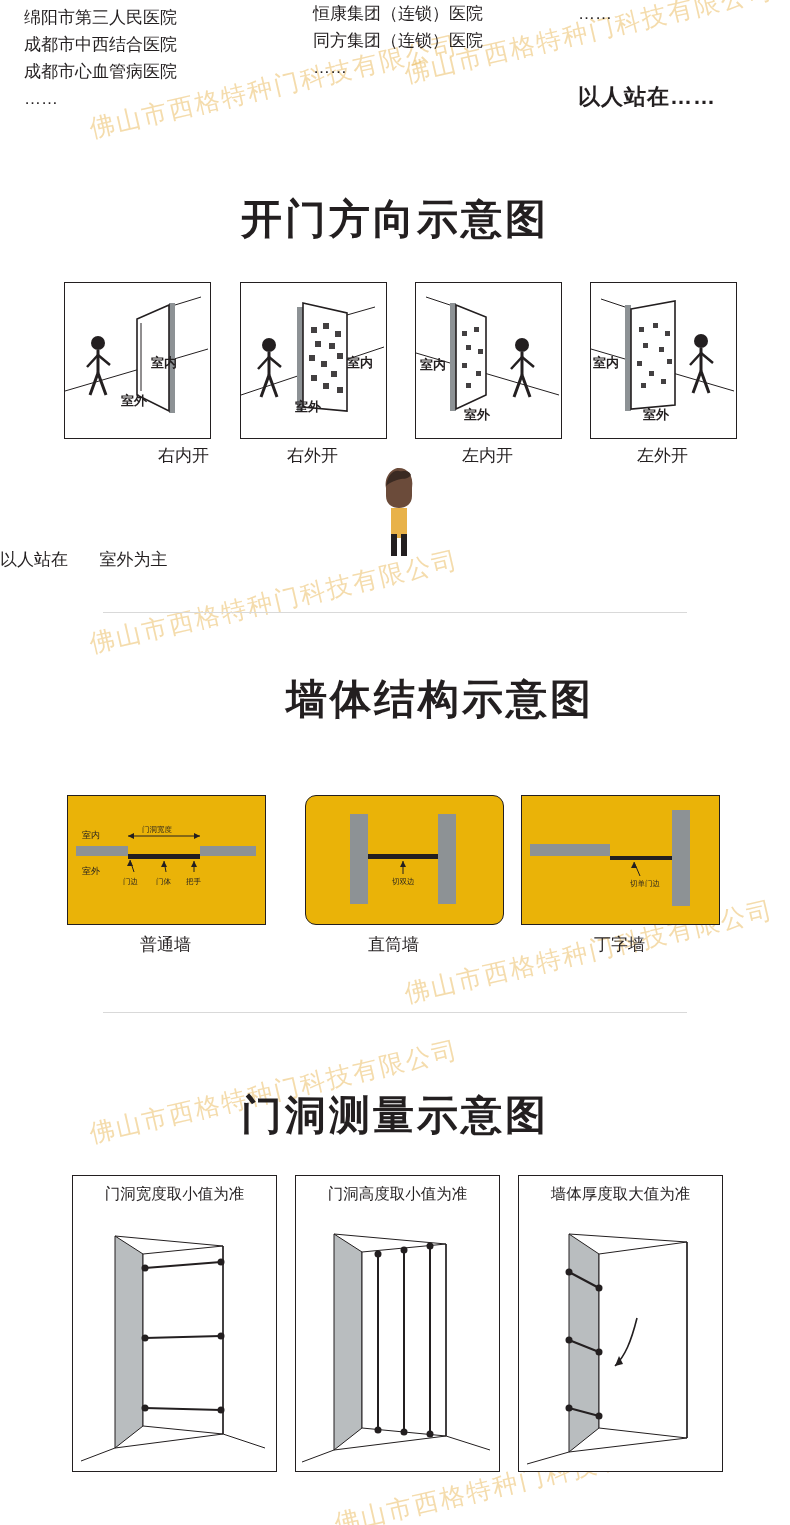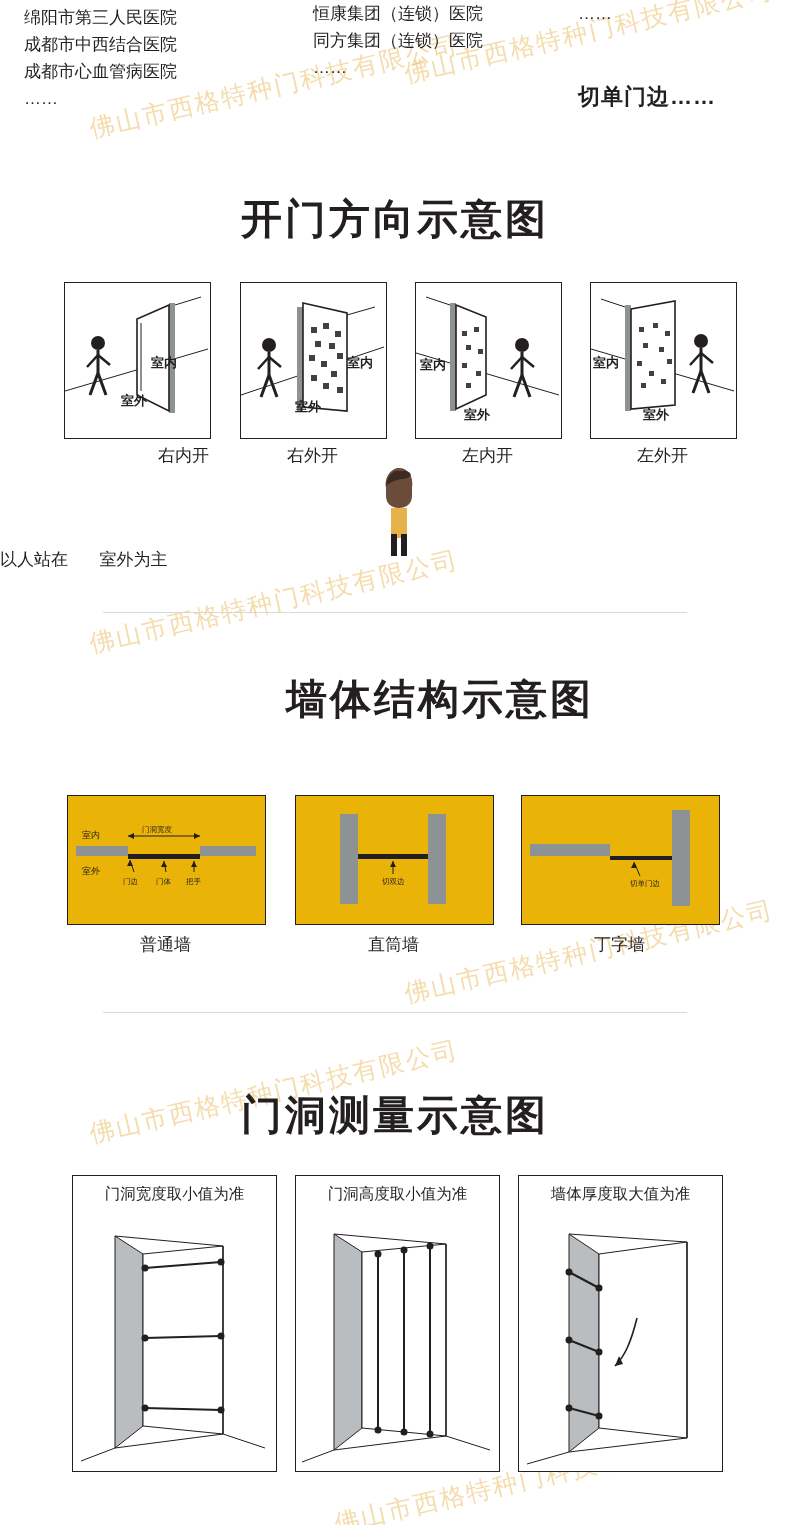--- a/index.html
+++ b/index.html
@@ -77,21 +77,21 @@
   }
   .note .person-inline{display:inline-block;width:22px;}
 
   
   .figure{position:absolute;left:380px;top:466px;width:38px;height:90px;}
 
   
   .ws-row{position:absolute;left:0;top:795px;width:790px;height:170px;}
   .ws-cell{position:absolute;width:197px;height:128px;border:1px solid #231f20;background:#eab308;}
   .ws-c1{left:67px;top:0;}
-  .ws-c2{left:295px;top:0;}
+  .ws-c2{left:305px;top:0;border-radius:11px;}
   .ws-c3{left:521px;top:0;}
   .ws-cap{position:absolute;width:197px;text-align:center;top:138px;font-size:17px;}
   .wcap1{left:67px;}
   .wcap2{left:295px;}
   .wcap3{left:521px;}
 
   
   .ms-row{position:absolute;left:0;top:1175px;width:790px;height:310px;}
   .ms-cell{position:absolute;width:203px;height:295px;border:1px solid #231f20;background:#fff;}
   .ms-c1{left:72px;top:0;}
@@ -123,21 +123,21 @@
     <div>……</div>
   </div>
   <div class="col colB">
     <div>恒康集团（连锁）医院</div>
     <div>同方集团（连锁）医院</div>
     <div>……</div>
   </div>
   <div class="col colC">
     <div>……</div>
   </div>
-  <div class="continued">切单门边……</div>
+  <div class="continued">以人站在……</div>
 </div>
 
 <div class="sec-title t1">开门方向示意图</div>
 
 <div class="dd-row">
 
   <div class="dd-cell dd-c1">
     <svg width="143" height="153" viewBox="0 0 143 153">
 
       <path d="M0 108 L143 66" stroke="#231f20" stroke-width="1" fill="none"></path>

